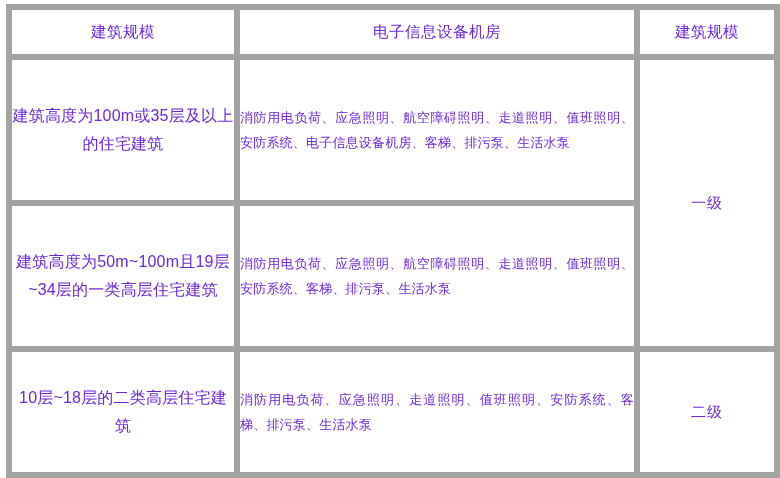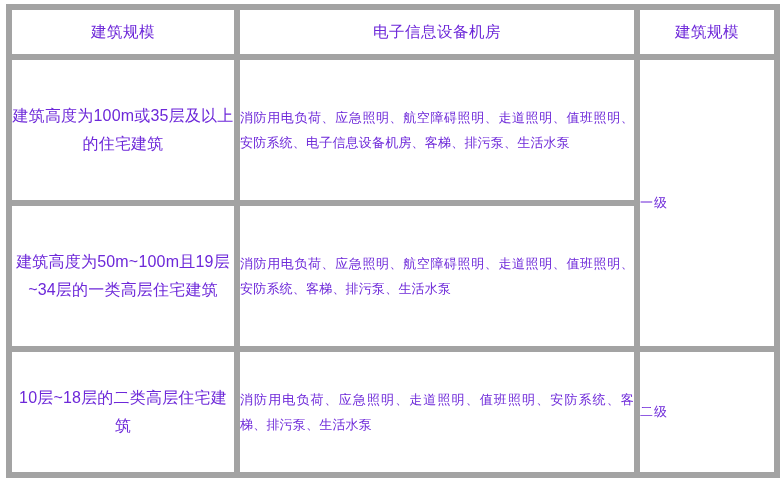--- a/index.html
+++ b/index.html
@@ -54,21 +54,22 @@
   }
   .cell-loads {
     font-size: 13px;
     line-height: 1.95;
     text-align: justify;
     text-justify: inter-ideograph;
     padding: 10px 16px 10px 14px;
     letter-spacing: 0.2px;
   }
   .cell-grade {
-    font-size: 13px;
+    font-size: 15px;
+    text-align: center;
     letter-spacing: 1px;
   }
   .row-1 { height: 146px; }
   .row-2 { height: 146px; }
   .row-3 { height: 126px; }
 </style>
 </head>
 <body>
 
 <div class="sheet">

